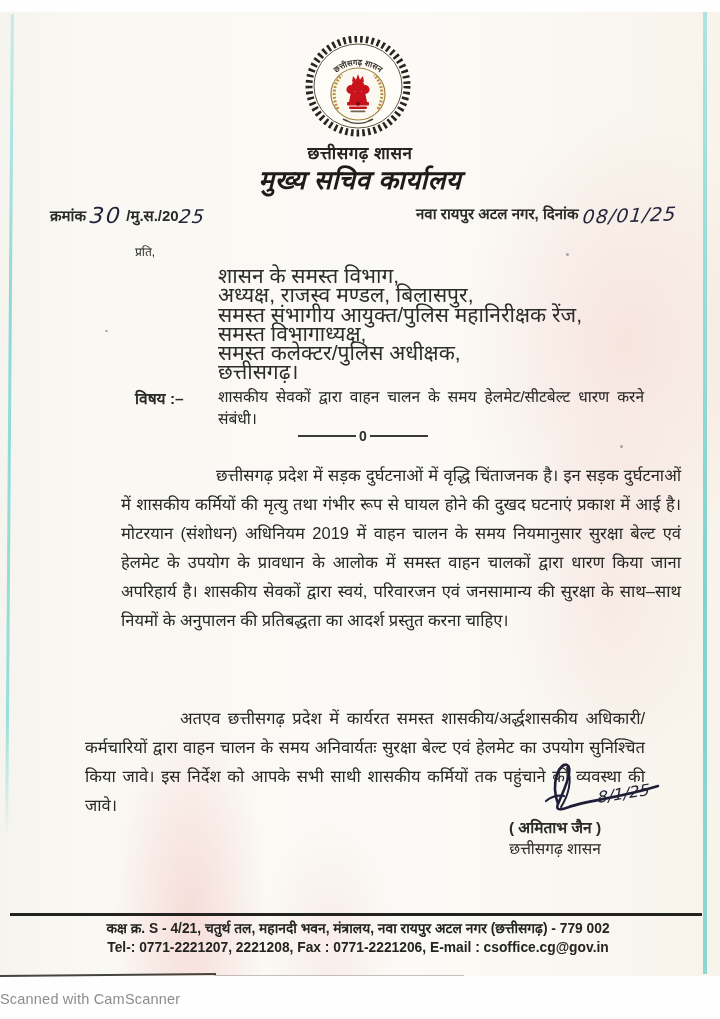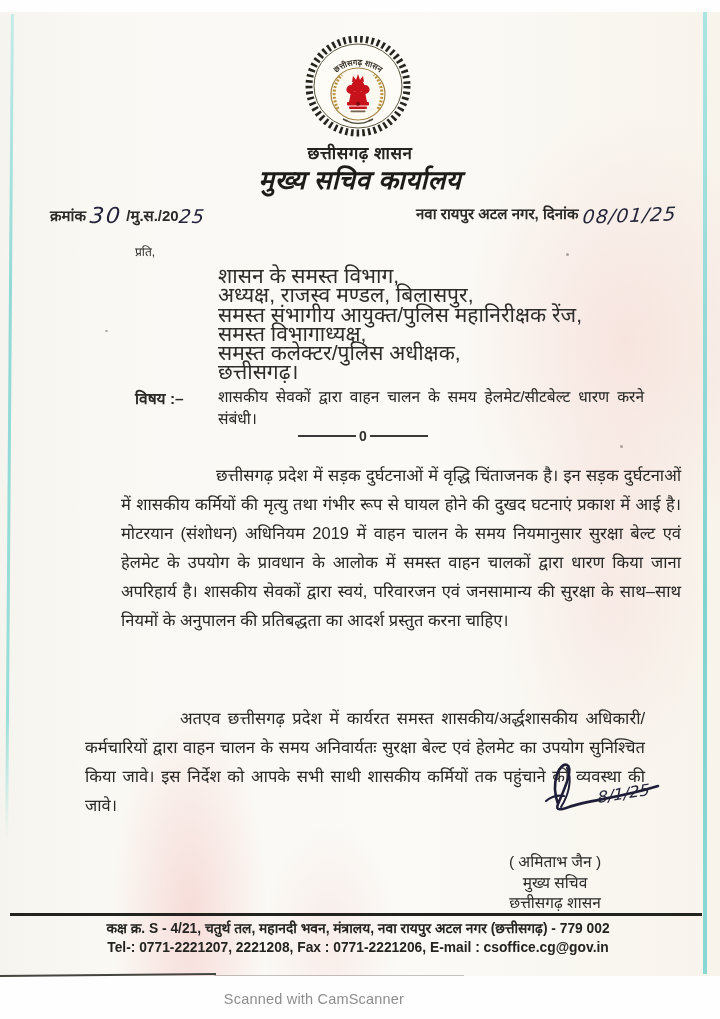--- a/index.html
+++ b/index.html
@@ -80,29 +80,29 @@
   .para { left:85px; width:560px; font-size:16.5px; line-height:29px;
           color:#272725; text-align:justify; text-indent:95px; }
   .para1 { top:461px;margin-left:36px; }
   .para2 { top:704px; }
 
   
   .sig-svg  { left:528px; top:758px; }
   .sig-date { left:598px; top:784px; font-size:16px; transform:skewX(-8deg) rotate(-9deg); }
   .sig-block{ left:470px; top:818px; width:170px; text-align:center;
               font-size:15.5px; line-height:20.5px; color:#2a2a28; }
-  .sig-block .sig-name { font-weight:400;margin-top:34px; }
+  .sig-block .sig-name { font-weight:700; }
 
   
   .footer-rule { left:10px; top:913px; width:692px; height:2.5px; background:#22221f; }
   .footer-text { left:20px; top:920px; width:676px; text-align:center;
                  font-size:13.8px; font-weight:bold; color:#23231f; line-height:18.5px; }
 
   
-  .camscanner { left:0; top:991px; width:628px; text-align:center;
+  .camscanner { left:0; top:991px; width:628px; text-align:left;
                 font-size:14.5px; color:#8d8d8d; letter-spacing:.2px; }
 
   
   .speck { position:absolute; border-radius:50%; background:rgba(70,70,70,.45); }
 </style>
 </head>
 <body>
 
 <div class="scan-bg">
   <div class="paper"></div>
@@ -172,21 +172,20 @@
   <div class="abs para para2">अतएव छत्तीसगढ़ प्रदेश में कार्यरत समस्त शासकीय/अर्द्धशासकीय अधिकारी/कर्मचारियों द्वारा वाहन चालन के समय अनिवार्यतः सुरक्षा बेल्ट एवं हेलमेट का उपयोग सुनिश्चित किया जावे। इस निर्देश को आपके सभी साथी शासकीय कर्मियों तक पहुंचाने की व्यवस्था की जावे।</div>
 
   <svg class="abs sig-svg" width="160" height="62" viewBox="0 0 160 62">
     <path d="M30,46 C22,24 32,4 39,7 C46,10 36,32 30,46 C27,53 33,52 41,49 C60,42 92,40 130,28" fill="none" stroke="#1e1e38" stroke-width="2.6" stroke-linecap="round"></path>
     <path d="M39,10 C45,22 40,38 33,49" fill="none" stroke="#1e1e38" stroke-width="2" stroke-linecap="round"></path>
     <path d="M18,43 C24,38 30,37 36,38" fill="none" stroke="#1e1e38" stroke-width="2.2" stroke-linecap="round"></path>
   </svg>
   <span class="abs hw sig-date">8/1/25</span>
   <div class="abs sig-block">
     <div class="sig-name">( अमिताभ जैन )</div>
-    <div>मुख्य सचिव</div>
     <div>छत्तीसगढ़ शासन</div>
   </div>
 
   <div class="abs footer-rule"></div>
   <div class="abs footer-text">
     <div>कक्ष क्र. S - 4/21, चतुर्थ तल, महानदी भवन, मंत्रालय, नवा रायपुर अटल नगर (छत्तीसगढ़) - 779 002</div>
     <div>Tel-: 0771-2221207, 2221208, Fax : 0771-2221206, E-mail : csoffice.cg@gov.in</div>
   </div>
 
   <div class="abs camscanner">Scanned with CamScanner</div>

